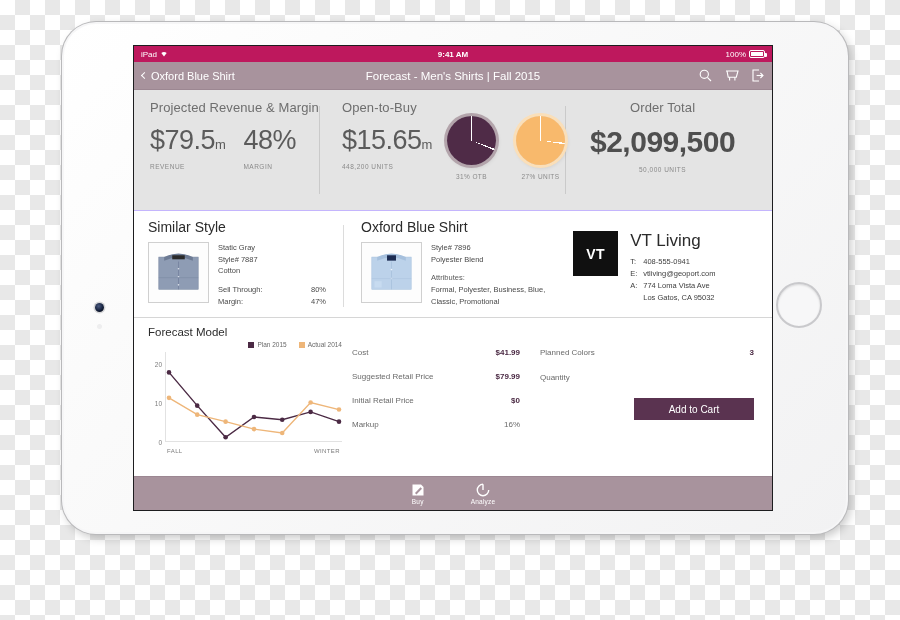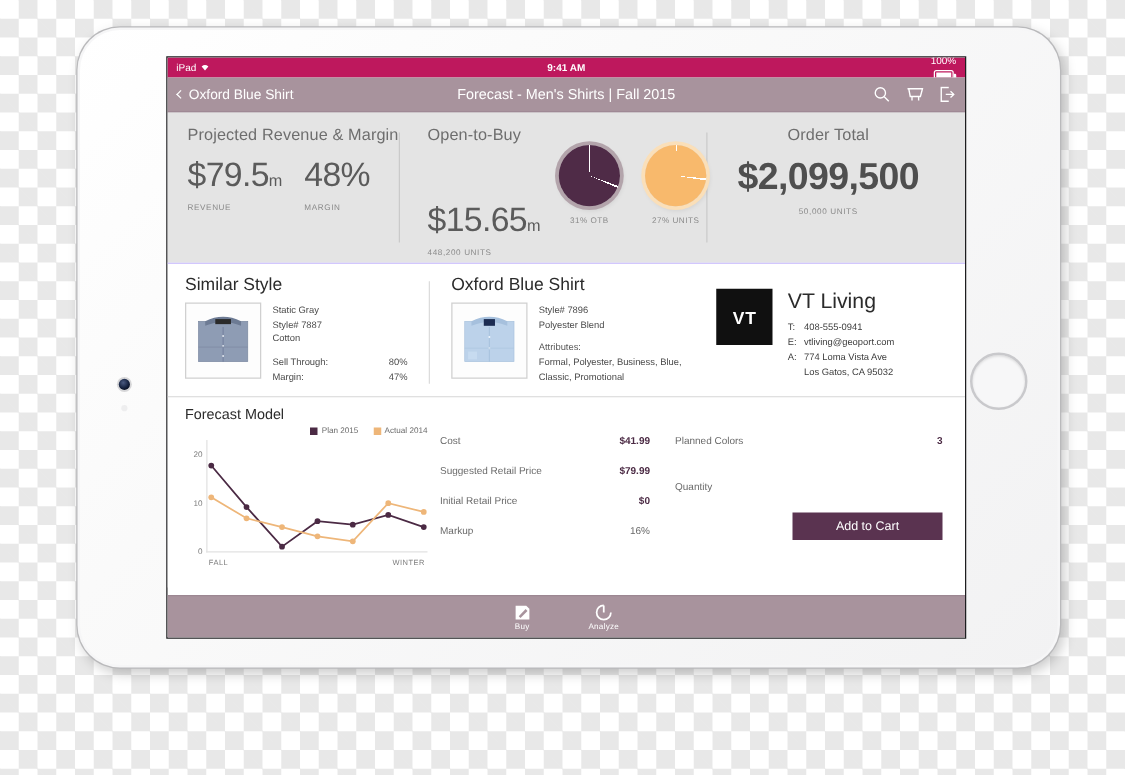--- a/index.html
+++ b/index.html
@@ -70,21 +70,21 @@
     padding: 0 7px;
     color: #fff; font-size: 8px;
     position: relative;
   }
   .sb-left { display: flex; align-items: center; gap: 3px; }
   .sb-center {
     position: absolute; left: 0; right: 0; text-align: center;
     font-size: 8px; font-weight: bold; color: #fff;
   }
   .sb-right {
-    position: absolute; right: 7px; display: flex; align-items: center; gap: 3px; flex-direction: column;
+    position: absolute; right: 7px; display: flex; align-items: center; gap: 3px;
   }
   .battery {
     width: 16px; height: 8px; border: 1px solid #fff; border-radius: 2px;
     position: relative; padding: 1px;
   }
   .battery::after {
     content: ""; position: absolute; right: -3px; top: 2px;
     width: 2px; height: 4px; background: #fff; border-radius: 0 1px 1px 0;
   }
   .battery i { display: block; height: 100%; background: #fff; }
@@ -136,21 +136,21 @@
     line-height: 1; letter-spacing: -.5px;
   }
   .kpi-val .sm { font-size: 13px; }
   .kpi-sub {
     font-size: 6.5px; color: #8a8a8a; letter-spacing: .5px;
     margin-top: 9px;
   }
 
   .kpi-a { padding-left: 16px; width: 185px; }
   .kpi-sep { width: 1px; background: #cacaca; margin: 6px 0 16px; }
-  .kpi-b { padding-left: 22px; width: 113px; gap: 36px; }
+  .kpi-b { padding-left: 22px; width: 113px; }
   .kpi-pies { display: flex; gap: 20px; padding-left: 14px; align-items: flex-start; padding-top: 16px;}
   .kpi-c { padding-left: 24px; }
   .kpi-c .kpi-head { text-align: center; }
   .kpi-c .kpi-val { font-size: 30px; color: #4f4f4f; font-weight: bold; letter-spacing: -.5px;}
 
   .pie-wrap { text-align: center; }
   .pie {
     width: 49px; height: 49px; border-radius: 50%;
     position: relative;
     box-shadow: 1px 2px 5px rgba(0,0,0,0.16);
@@ -233,21 +233,21 @@
     font-size: 8px; margin-bottom: 15px;
   }
   .metric-label { color: #6a6a6a; }
   .metric-value { color: #4b2a44; font-weight: bold; }
   .metric-value.plain { color: #6a6a6a; font-weight: normal; }
 
   
   .order { flex: 1; padding: 22px 4px 0 6px; }
   .order-row {
     display: flex; justify-content: space-between; align-items: flex-end;
-    font-size: 8px; margin-bottom: 28px;
+    font-size: 8px; margin-bottom: 16px;
   }
   .order-row .v { color: #4b2a44; font-weight: bold; }
   .qty-label { font-size: 8px; color: #6a6a6a; }
   .slider-area { position: relative; margin-top: 18px; height: 30px; }
   .bubble {
     position: absolute; left: 78px; top: -16px;
     background: #f7b96a; color: #3a3a3a;
     font-size: 7.5px; font-weight: bold;
     padding: 3px 9px; border-radius: 2px;
   }

